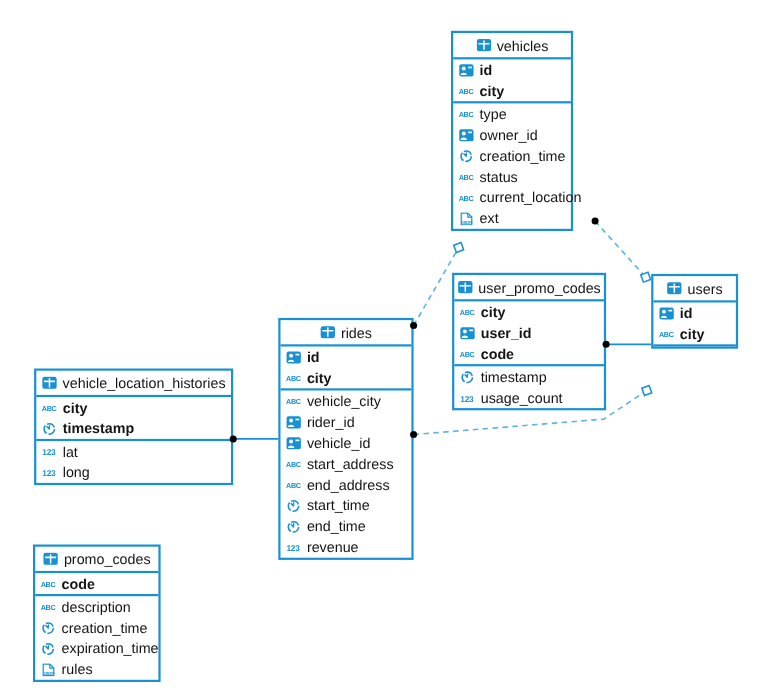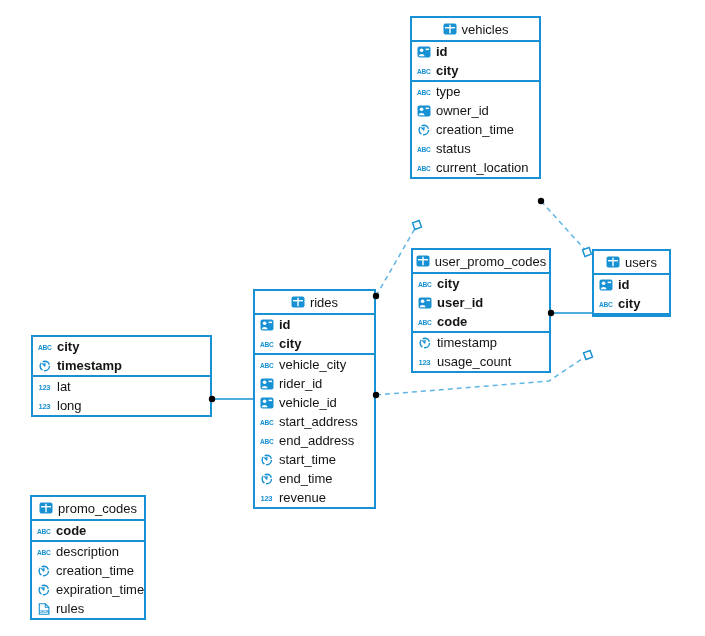--- a/index.html
+++ b/index.html
@@ -44,21 +44,21 @@
     position:absolute;left:0;top:0;
     pointer-events:none;
   }
   #relations polyline{ pointer-events:stroke; }
 </style>
 </head>
 <body>
 
 <div id="canvas">
   <div id="tables">
-      <div class="erd-table" style="left: 410px; top: 16px; width: 131px;">
+      <div class="erd-table" style="left: 410px; top: 28px; width: 111px;">
         <div class="thead">
           <span class="type-icon">
             <svg width="14" height="12" viewBox="0 0 14 12">
               <rect x="0.5" y="0.5" width="13" height="11" rx="2" fill="#1791d3"></rect>
               <line x1="2" y1="4.7" x2="12" y2="4.7" stroke="#fff" stroke-width="1.4"></line>
               <line x1="7" y1="1.8" x2="7" y2="10.2" stroke="#fff" stroke-width="1.4"></line>
             </svg>
           </span>
           <span>vehicles</span>
         </div>
@@ -121,20 +121,30 @@
             <span>status</span>
           </div>
           <div class="col-row">
             <span class="type-icon">
               <svg width="14" height="12" viewBox="0 0 14 12">
                 <text x="0" y="8.6" font-family="Liberation Sans, sans-serif" font-size="6.6" font-weight="bold" fill="#1791d3" letter-spacing="-0.3">ABC</text>
               </svg>
             </span>
             <span>current_location</span>
           </div>
+          <div class="col-row">
+            <span class="type-icon">
+              <svg width="14" height="12" viewBox="0 0 14 12">
+                <path d="M2.3,0.7 h6 l3.6,3.6 v7 h-9.6 z" fill="#fff" stroke="#1791d3" stroke-width="1.1"></path>
+                <path d="M8.3,0.7 v3.6 h3.6" fill="none" stroke="#1791d3" stroke-width="1.1"></path>
+                <text x="2.4" y="10.2" font-family="Liberation Sans, sans-serif" font-size="4" font-weight="bold" fill="#1791d3" letter-spacing="-0.3">JSON</text>
+              </svg>
+            </span>
+            <span>ext</span>
+          </div>
         </div>
       </div>
       <div class="erd-table" style="left: 411px; top: 248px; width: 140px;">
         <div class="thead">
           <span class="type-icon">
             <svg width="14" height="12" viewBox="0 0 14 12">
               <rect x="0.5" y="0.5" width="13" height="11" rx="2" fill="#1791d3"></rect>
               <line x1="2" y1="4.7" x2="12" y2="4.7" stroke="#fff" stroke-width="1.4"></line>
               <line x1="7" y1="1.8" x2="7" y2="10.2" stroke="#fff" stroke-width="1.4"></line>
             </svg>
@@ -324,20 +334,30 @@
             <span class="type-icon">
               <svg width="14" height="12" viewBox="0 0 14 12">
                 <text x="0.5" y="9" font-family="Liberation Sans, sans-serif" font-size="7.6" font-weight="bold" fill="#1791d3" letter-spacing="-0.3">123</text>
               </svg>
             </span>
             <span>revenue</span>
           </div>
         </div>
       </div>
       <div class="erd-table" style="left: 31px; top: 335px; width: 181px;">
+        <div class="thead">
+          <span class="type-icon">
+            <svg width="14" height="12" viewBox="0 0 14 12">
+              <rect x="0.5" y="0.5" width="13" height="11" rx="2" fill="#1791d3"></rect>
+              <line x1="2" y1="4.7" x2="12" y2="4.7" stroke="#fff" stroke-width="1.4"></line>
+              <line x1="7" y1="1.8" x2="7" y2="10.2" stroke="#fff" stroke-width="1.4"></line>
+            </svg>
+          </span>
+          <span>vehicle_location_histories</span>
+        </div>
         <div class="section-pk">
           <div class="col-row pk">
             <span class="type-icon">
               <svg width="14" height="12" viewBox="0 0 14 12">
                 <text x="0" y="8.6" font-family="Liberation Sans, sans-serif" font-size="6.6" font-weight="bold" fill="#1791d3" letter-spacing="-0.3">ABC</text>
               </svg>
             </span>
             <span>city</span>
           </div>
           <div class="col-row pk">

